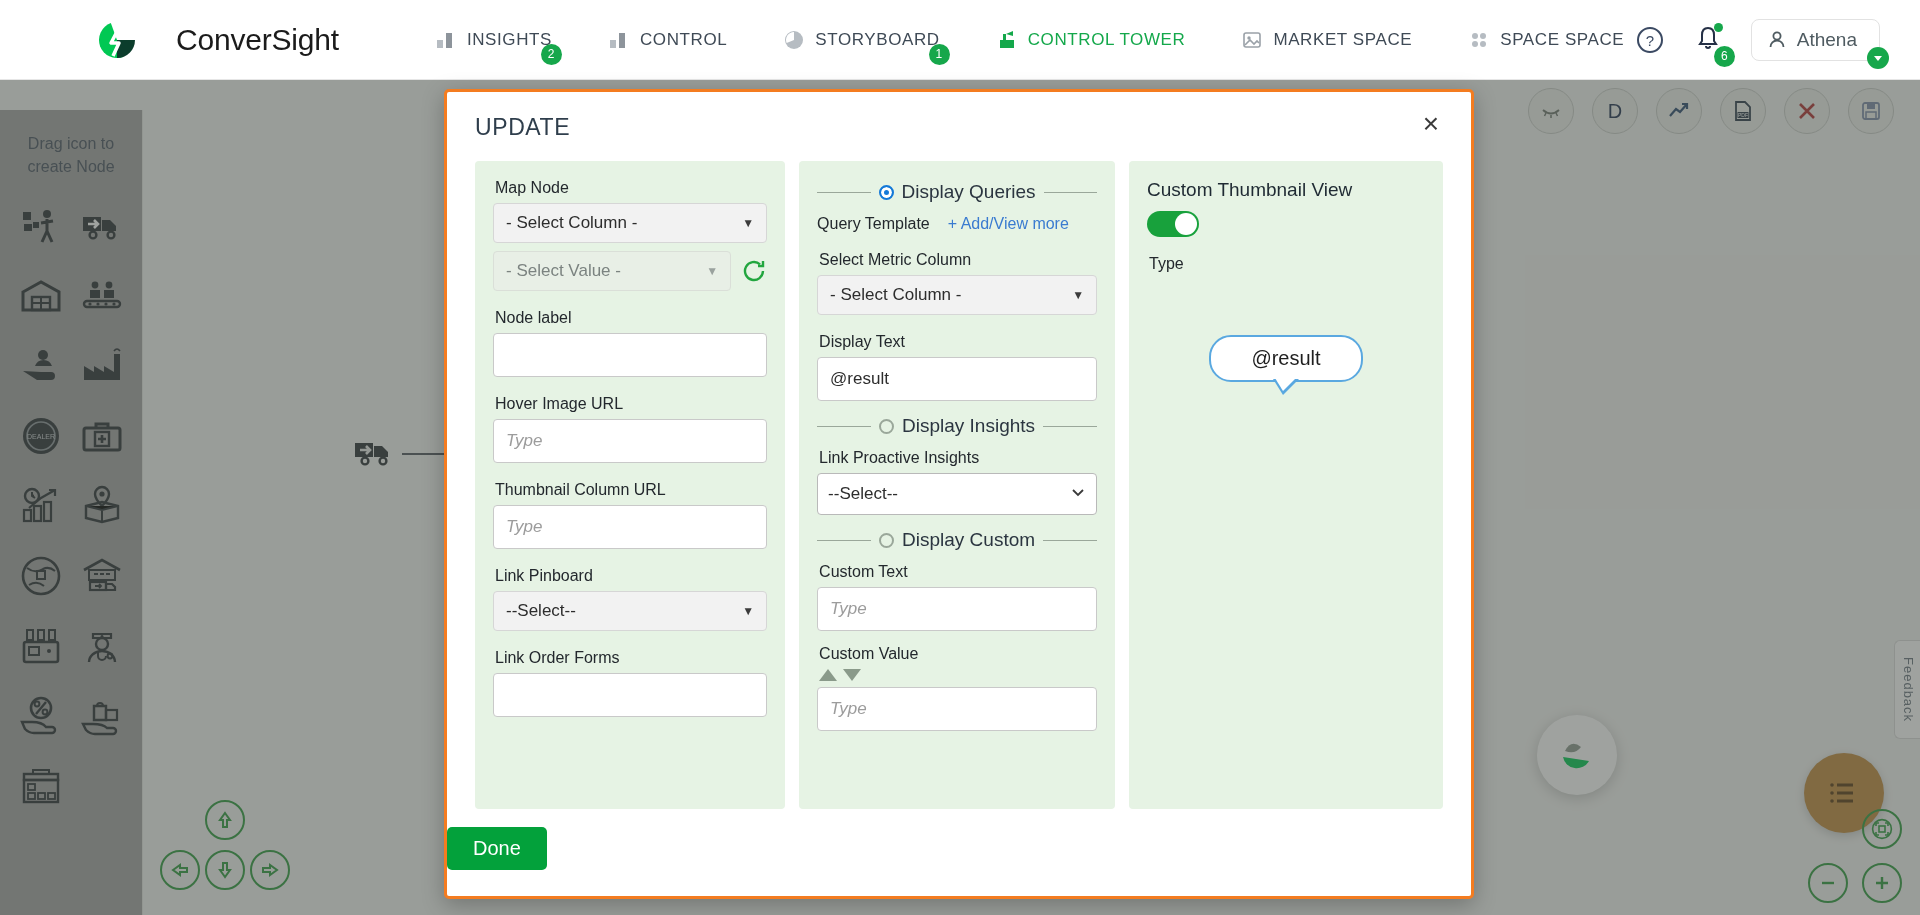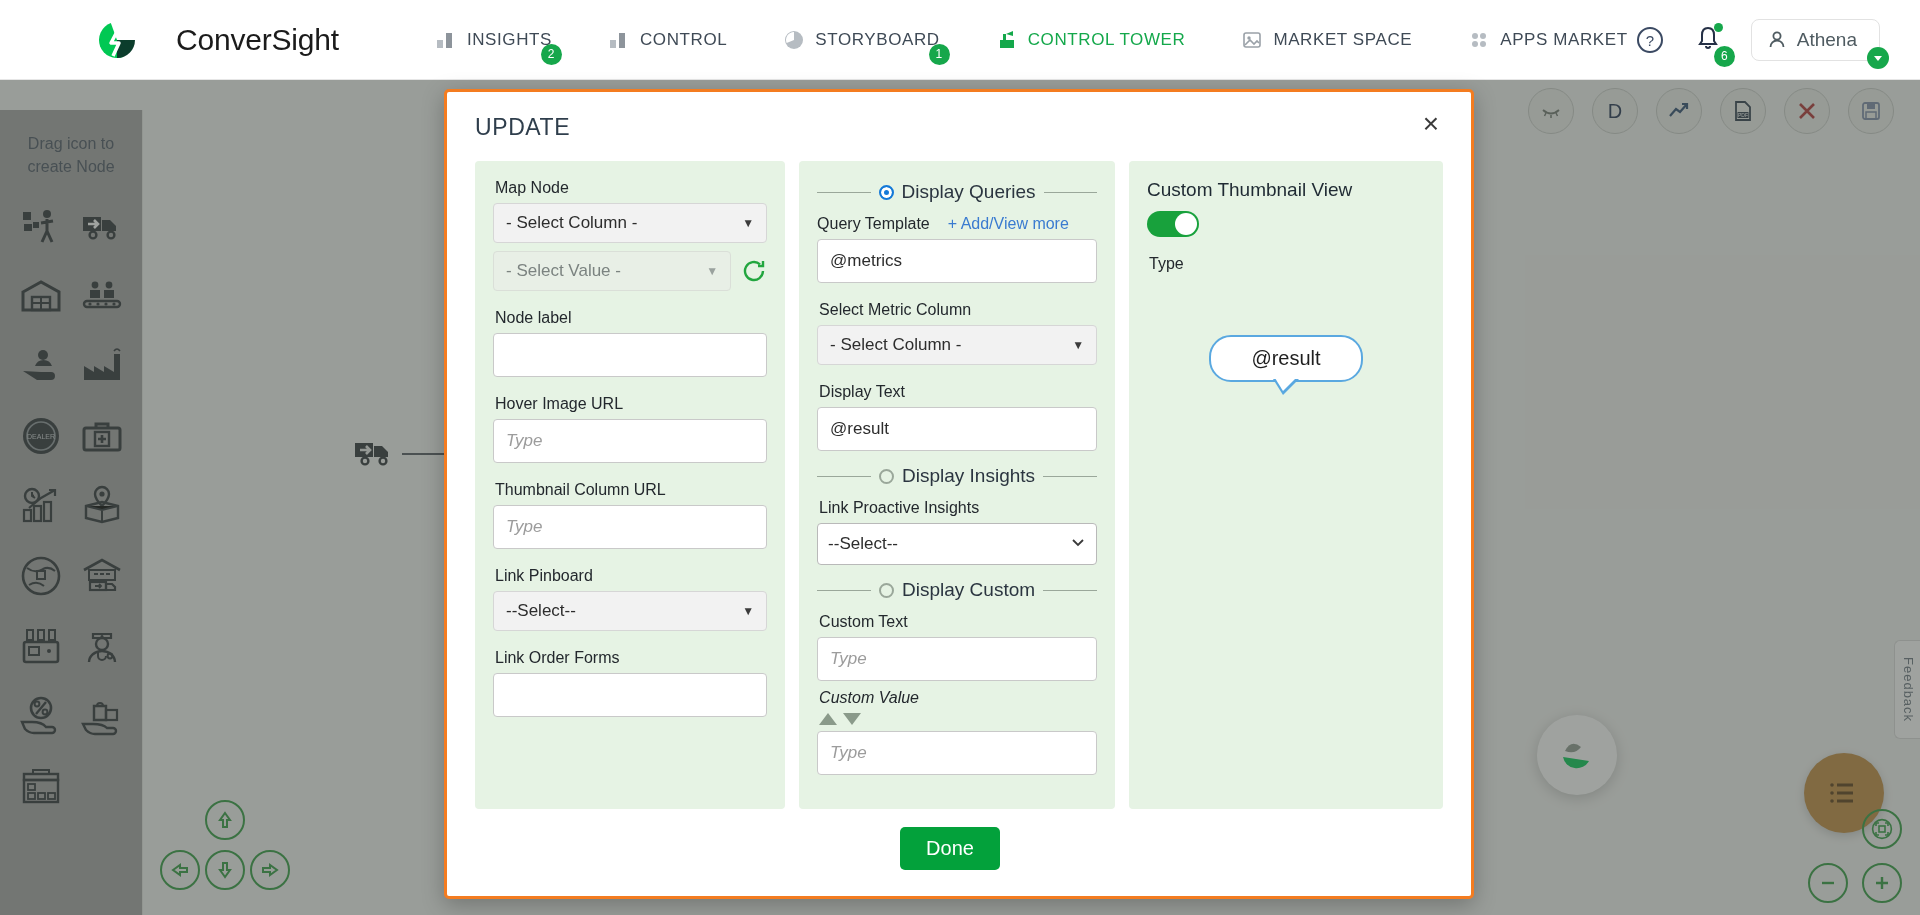--- a/index.html
+++ b/index.html
@@ -240,21 +240,21 @@
     border-left: 10px solid transparent; border-right: 16px solid transparent;
     border-top: 16px solid #5aa8e0;
   }
   .bubble .tail-in {
     position: absolute; left: 64px; bottom: -11px;
     width: 0; height: 0;
     border-left: 8px solid transparent; border-right: 13px solid transparent;
     border-top: 13px solid #ffffff;
   }
 
-  .modal-foot { display: flex; justify-content: center; padding: 18px 28px 0 10px; }
+  .modal-foot { display: flex; justify-content: flex-start; padding: 18px 28px 0 0; }
   .done-btn {
     background: #03a13b; color: #ffffff; border: none; border-radius: 5px;
     font-size: 20px; padding: 10px 26px; cursor: pointer;
     font-family: "Liberation Sans", sans-serif;
   }
 </style>
 </head>
 <body>
 
 <div class="topbar">
@@ -321,21 +321,21 @@
     </div>
     <div class="nav-item">
       <span class="nav-ico">
         <svg width="22" height="22" viewBox="0 0 22 22">
             <circle cx="7" cy="7" r="3" fill="#b6bcc2"></circle>
             <circle cx="15" cy="7" r="3" fill="#b6bcc2"></circle>
             <circle cx="7" cy="15" r="3" fill="#b6bcc2"></circle>
             <circle cx="15" cy="15" r="3" fill="#b6bcc2"></circle>
           </svg>
       </span>
-      <span>APPS MARKET</span>
+      <span>SPACE SPACE</span>
     </div>
   </div>
 
   <div class="topright">
     <span class="help-ico">
       <svg width="30" height="30" viewBox="0 0 30 30">
           <circle cx="15" cy="15" r="12" fill="none" stroke="#3b4a63" stroke-width="2"></circle>
           <text x="15" y="21" font-size="15" text-anchor="middle" fill="#3b4a63" font-family="Liberation Sans, sans-serif">?</text>
         </svg>
     </span>
@@ -683,21 +683,20 @@
         <span class="line"></span>
         <span class="radio on"></span>
         <span class="sec-label">Display Queries</span>
         <span class="line"></span>
       </div>
 
       <div class="label-row">
         <span class="fld-label" style="margin:0;">Query Template</span>
         <span class="link-blue">+ Add/View more</span>
       </div>
-      <div class="textbox tall">@metrics</div>
 
       <span class="fld-label mt">Select Metric Column</span>
       <div class="select">
         <span>- Select Column -</span>
         <span class="caret">▼</span>
       </div>
 
       <span class="fld-label mt">Display Text</span>
       <div class="textbox tall">@result</div>
 
@@ -721,21 +720,21 @@
       <div class="section-sep" style="margin-top:14px;">
         <span class="line"></span>
         <span class="radio"></span>
         <span class="sec-label">Display Custom</span>
         <span class="line"></span>
       </div>
 
       <span class="fld-label">Custom Text</span>
       <div class="textbox tall ph">Type</div>
 
-      <span class="fld-label mt" style="margin-top:8px;font-style:italic;">Custom Value</span>
+      <span class="fld-label mt" style="margin-top:14px;">Custom Value</span>
       <div class="spinner">
         <span class="spin-up"></span>
         <span class="spin-dn"></span>
       </div>
       <div class="textbox tall ph">Type</div>
     </div>
 
     <div class="panel panel-right">
       <div class="ct-title">Custom Thumbnail View</div>
       <div class="toggle">

